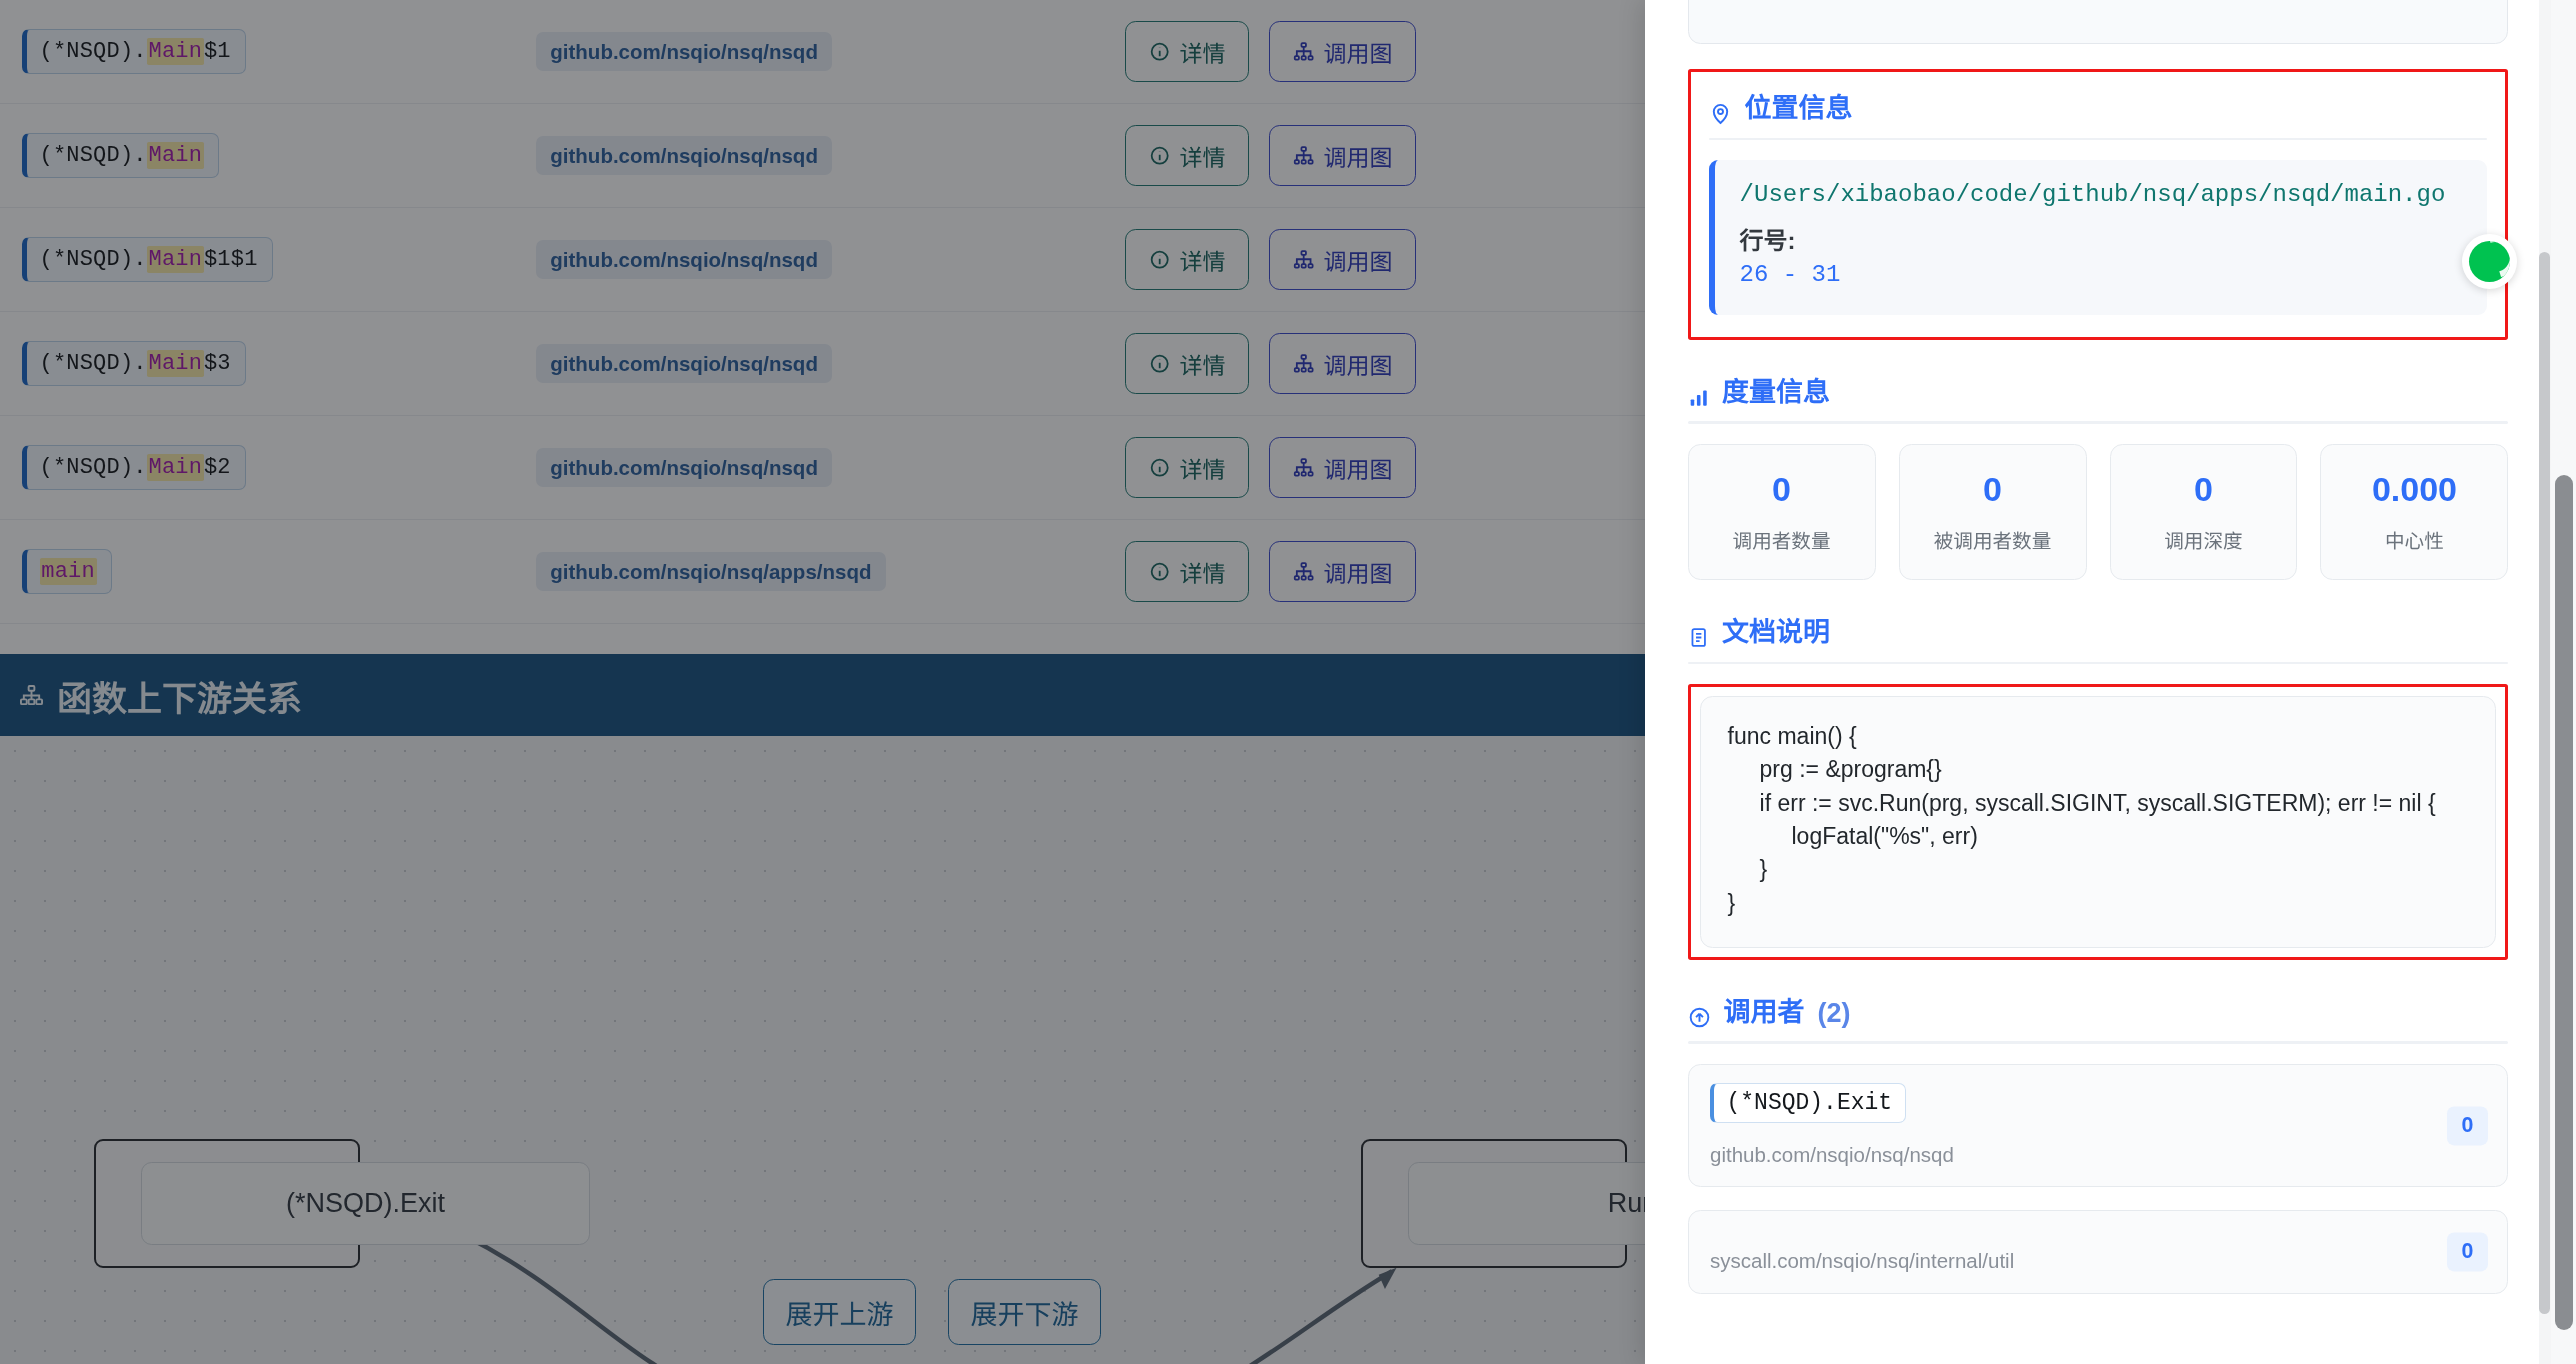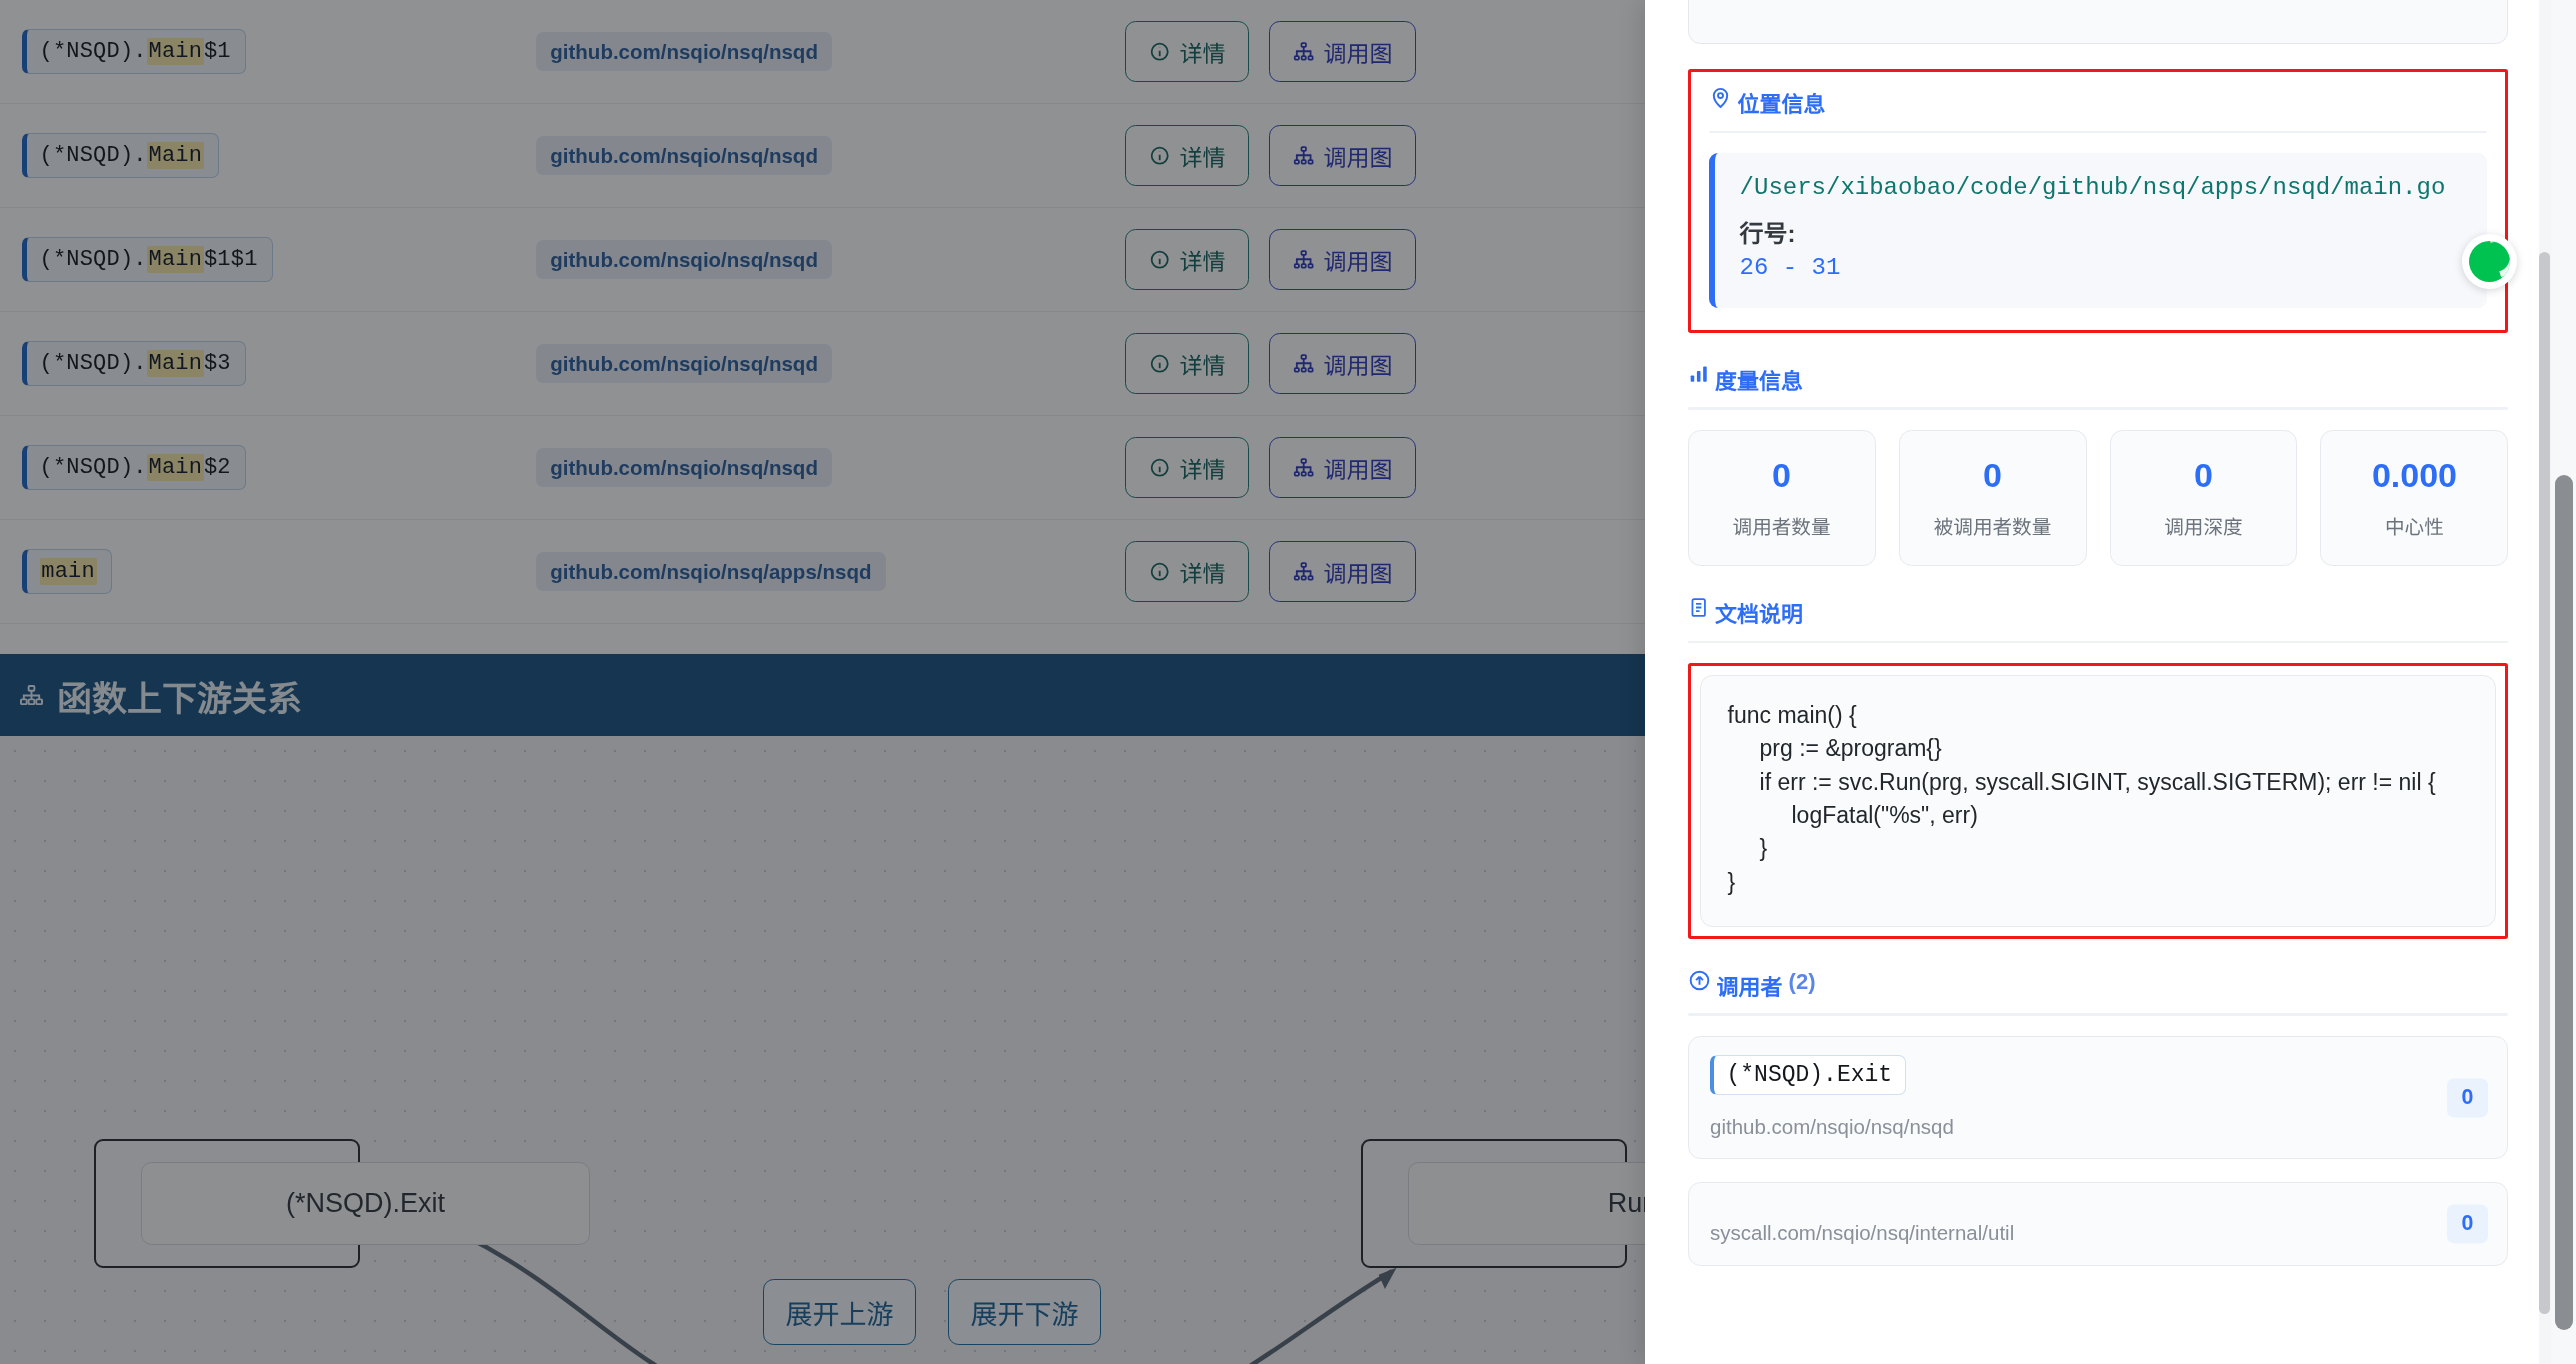--- a/index.html
+++ b/index.html
@@ -28,21 +28,21 @@
   .col-act { flex: 1; display: flex; align-items: center; gap: 19.6px; padding-left: 36px; }
 
   .fn-chip {
     display: inline-flex; align-items: center;
     border: 0.9px solid #bcd3ea; border-left: 5.4px solid #1967c8;
     border-radius: 7.1px; background: #f2f7fd;
     padding: 8px 14.3px 8px 12.5px;
     font-family: "Liberation Mono", "DejaVu Sans Mono", monospace;
     font-size: 22px; color: #14181c; letter-spacing: 0.2px; white-space: nowrap;
   }
-  .fn-chip mark { background: #f6e8a8; color:#0f172a; padding: 0.9px 1.8px; border-radius:1.8px; }
+  .fn-chip mark { background: #f6e8a8; color:#a21caf; padding: 0.9px 1.8px; border-radius:1.8px; }
 
   .pkg-tag {
     display:inline-block; background: #e9eef6; color: #2a5f9e;
     border-radius: 7.1px; padding: 7.1px 14.3px; font-size: 20.5px; white-space: nowrap;
     font-weight: 600;
   }
 
   .btn-ghost {
     display: inline-flex; align-items: center; gap: 9px;
     border-radius: 10.7px; padding: 12.5px 23px; font-size: 23px;
@@ -98,22 +98,22 @@
 
   .card-stub {
     margin: -54px 19.6px 0 19.6px; height: 98px;
     border: 0.9px solid #e4e8ed; border-bottom-left-radius: 12.5px; border-bottom-right-radius: 12.5px;
     background: #f8fafc;
   }
 
   .section { margin: 0 19.6px; padding-top: 30px; }
   .section.boxed { border: 3.6px solid #f01818; border-radius: 2.7px; padding: 14.3px 18px 21.4px 18px; margin-top: 25px; }
   .sec-title {
-    display: flex; align-items: flex-start; gap: 6px;
-    color: #2e6ef7; font-size: 22px; font-weight: 700; padding-bottom: 12.5px;
+    display: flex; align-items: flex-end; gap: 13px;
+    color: #2e6ef7; font-size: 27px; font-weight: 700; padding-bottom: 12.5px;
   }
   .sec-title .cnt { color: #5a86e8; font-weight: 600; }
   .sec-rule { height: 2.7px; background: #eef1f5; border-radius: 1.8px; margin-bottom: 19.6px; }
 
   .loc-box {
     background: #f6f8fb; border-left: 6.2px solid #2e6ef7;
     border-radius: 9px; padding: 21.4px 23px 27px 25px;
   }
   .loc-label { font-size: 24px; color: #33393f; font-weight: 700; margin-bottom: 5.4px; }
   .loc-path {

